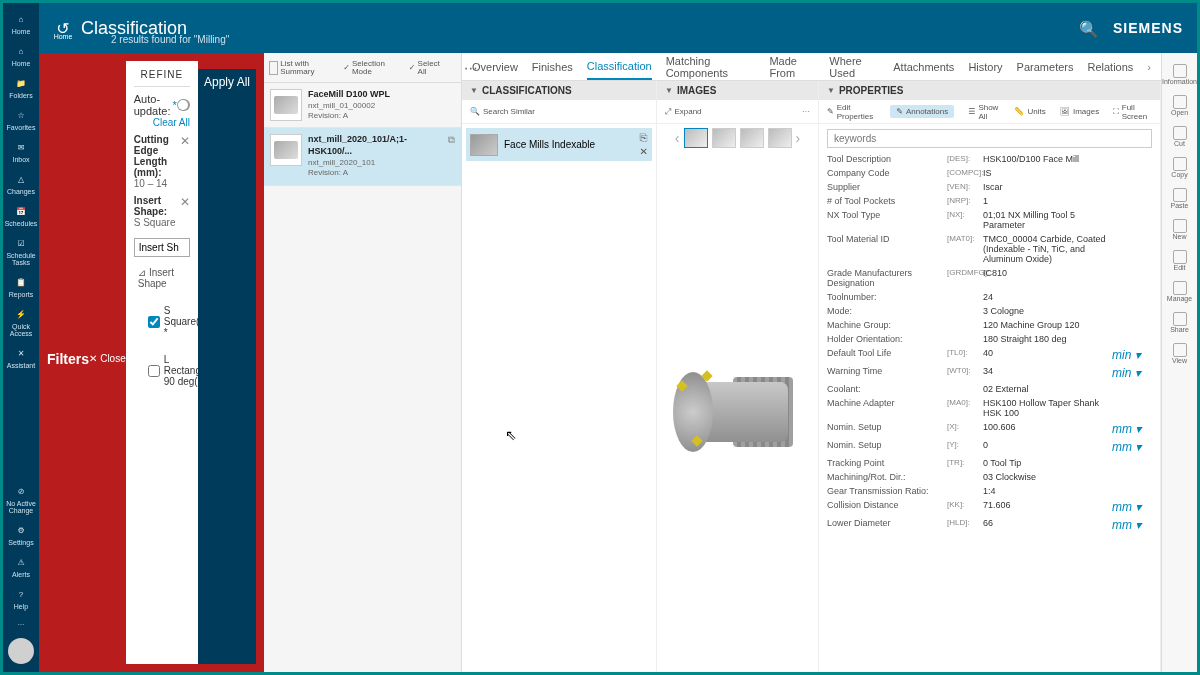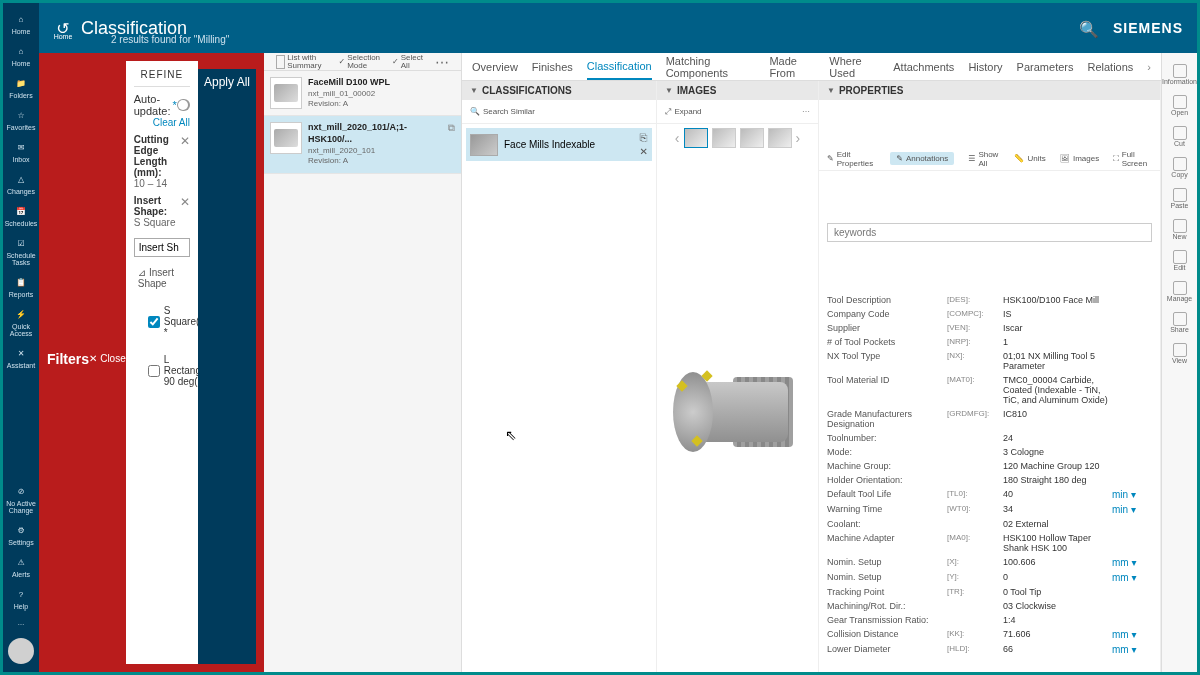--- a/index.html
+++ b/index.html
@@ -34,21 +34,21 @@
 .filters .fval { font-size: 10px; color:#666; margin-bottom:6px;}
 .filters .x { float: right; color:#888; cursor:pointer; font-size:12px;}
 .filters input[type=text] { width: 100%; padding: 3px 4px; font-size: 10px; border: 1px solid #aaa; margin: 4px 0;}
 .filters .tree { padding-left: 4px; font-size: 10px; margin-top:6px;}
 .filters .tree .thdr { color:#555; cursor:pointer;}
 .filters .cb { display:flex; align-items:center; gap:4px; padding-left:10px; margin-top:16px;}
 .filters .cb input { width:12px; height:12px;}
 .filters .cb.checked input { accent-color:#0087be;}
 .filters .apply { background:#003b5c; color:#fff; text-align:center; padding:6px; margin-top:8px; cursor:pointer; font-size:12px;}
 .results { width: 198px; background:#f5f5f5; border-right:1px solid #ddd; display:flex; flex-direction:column;}
-.results .toolbar { height:18px; border-bottom:1px solid #ddd; display:flex; align-items:center; font-size:8px; color:#555; padding:0 12px; gap:12px;}
+.results .toolbar { height:30px; border-bottom:1px solid #ddd; display:flex; align-items:center; font-size:8px; color:#555; padding:0 5px; gap:24px;}
 .results .toolbar .tbitem { display:flex; align-items:center; gap:2px; cursor:pointer; line-height:1;}
 .results .toolbar .tbitem .ic { width:14px; height:14px; border:1px solid #aaa; display:inline-block;}
 .results .toolbar .dots { margin-left:auto; cursor:pointer; font-size:14px; color:#666;}
 .results .item { display:flex; padding:6px; border-bottom:1px solid #e5e5e5; cursor:pointer; gap:6px;}
 .results .item.selected { background:#cde7f2;}
 .results .item .thumb { width:32px; height:32px; background:#fff; border:1px solid #ccc; display:flex; align-items:center; justify-content:center;}
 .results .item .thumb .t3d { width:24px; height:18px; background: linear-gradient(135deg,#aaa,#ddd); border-radius:2px;}
 .results .item .meta { flex:1; font-size:8px; line-height:1.3;}
 .results .item .meta .mtitle { font-size:9px; font-weight:bold; color:#222;}
 .results .item .meta .msub { color:#666;}
@@ -72,31 +72,31 @@
 .col.images .strip { display:flex; align-items:center; gap:4px; padding:4px; justify-content:center;}
 .col.images .strip .nav { color:#aaa; cursor:pointer; font-size:14px;}
 .col.images .strip .tn { width:24px; height:20px; background:linear-gradient(135deg,#bbb,#eee); border:1px solid #ccc; cursor:pointer;}
 .col.images .strip .tn.sel { border:1px solid #0087be;}
 .col.images .big { flex:1; display:flex; align-items:center; justify-content:center;}
 .col.images .big .toolimg { width:140px; height:140px; position:relative;}
 .toolimg .body3d { position:absolute; left:20px; top:40px; width:100px; height:60px; background:linear-gradient(180deg,#c8c8c8,#909090); border-radius:8px;}
 .toolimg .rings { position:absolute; left:65px; top:35px; width:60px; height:70px; background:repeating-linear-gradient(90deg,#a0a0a0,#a0a0a0 4px,#888 4px,#888 8px); border-radius:4px;}
 .toolimg .cutter { position:absolute; left:5px; top:30px; width:40px; height:80px; background:radial-gradient(circle,#ccc,#888); border-radius:50%;}
 .toolimg .ins { position:absolute; width:8px; height:8px; background:#d4c020; transform:rotate(45deg);}
-.col.properties { flex:1;gap:47px;}
+.col.properties { flex:1;}
 .col.properties .cact { gap:14px;}
 .col.properties .cact .aitem.active { background:#cde7f2; padding:2px 6px; border-radius:2px;}
 .col.properties .srch { padding:4px 8px;}
 .col.properties .srch input { width:100%; padding:3px 6px; font-size:10px; border:1px solid #ccc; color:#aaa;}
 .col.properties .plist { flex:1; overflow-y:auto; padding:0 8px; font-size:9px;}
 .col.properties .prow { display:flex; padding:2px 0; border-bottom:0;}
 .col.properties .prow .pk { width:120px; color:#555;}
-.col.properties .prow .pc { width:56px; color:#888; font-size:8px;}
+.col.properties .prow .pc { width:36px; color:#888; font-size:8px;}
 .col.properties .prow .pv { flex:1; color:#333;}
-.col.properties .prow .pu { width:40px; color:#0087be; font-size:10px; cursor:pointer;}
+.col.properties .prow .pu { width:40px; color:#0087be; font-size:12px; cursor:pointer;font-style:italic;}
 .rightrail { width:36px; background:#f7f7f7; border-left:1px solid #ddd; display:flex; flex-direction:column; align-items:center; padding-top:6px; font-size:7px; color:#666;}
 .rightrail .ritem { display:flex; flex-direction:column; align-items:center; padding:5px 0; cursor:pointer; width:100%;}
 .rightrail .ritem .ric { width:14px; height:14px; border:1px solid #aaa; border-radius:2px;}
 .cursor-ptr { position:absolute; left:505px; top:427px; font-size:14px; color:#000; pointer-events:none;}
 </style>
 </head>
 <body>
 
 <div class="app">
   <div class="leftrail">

